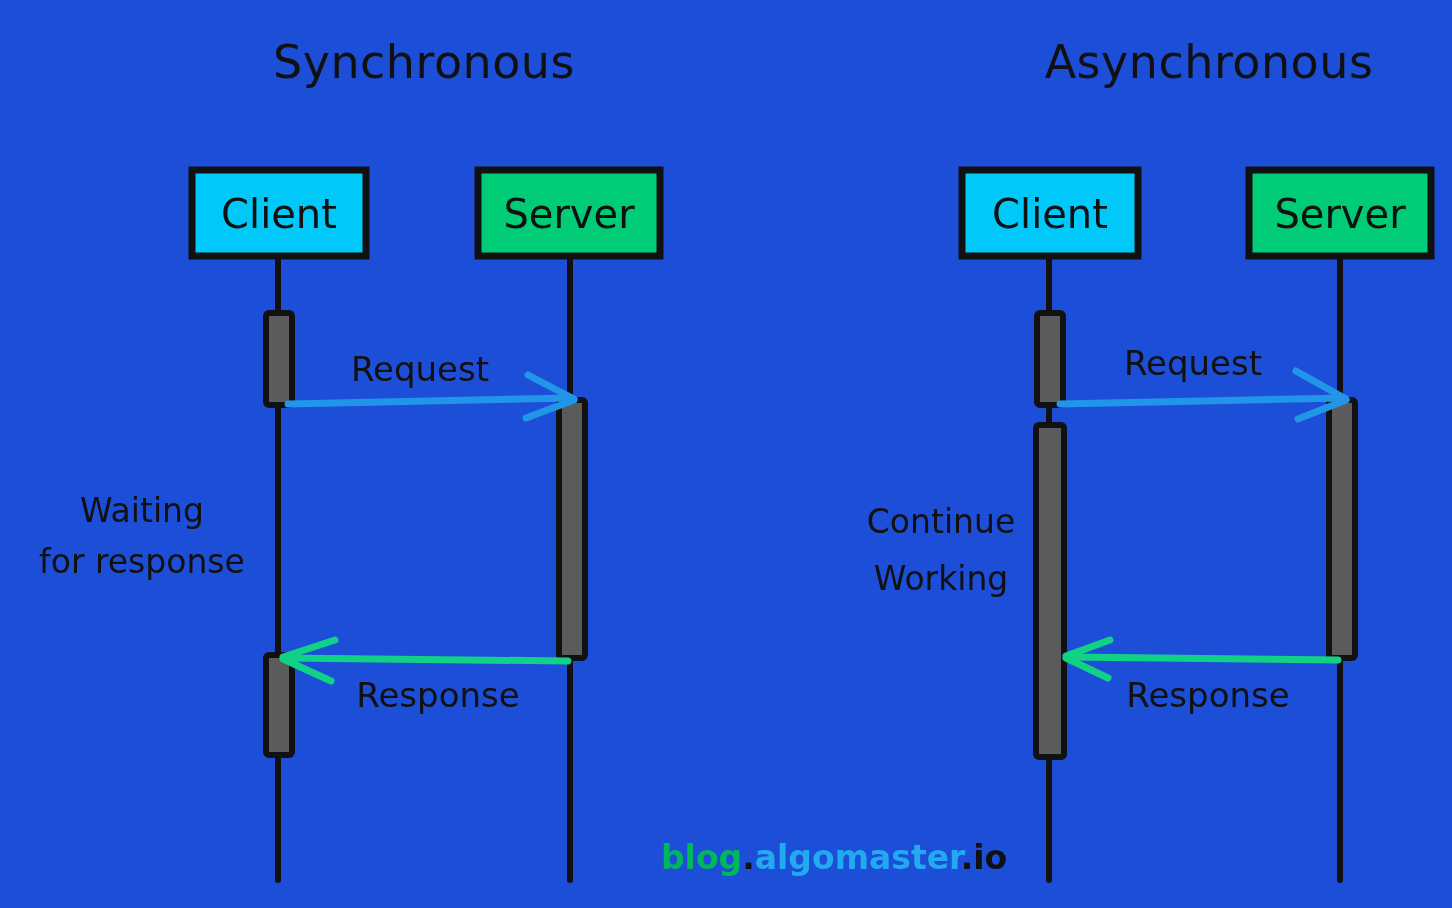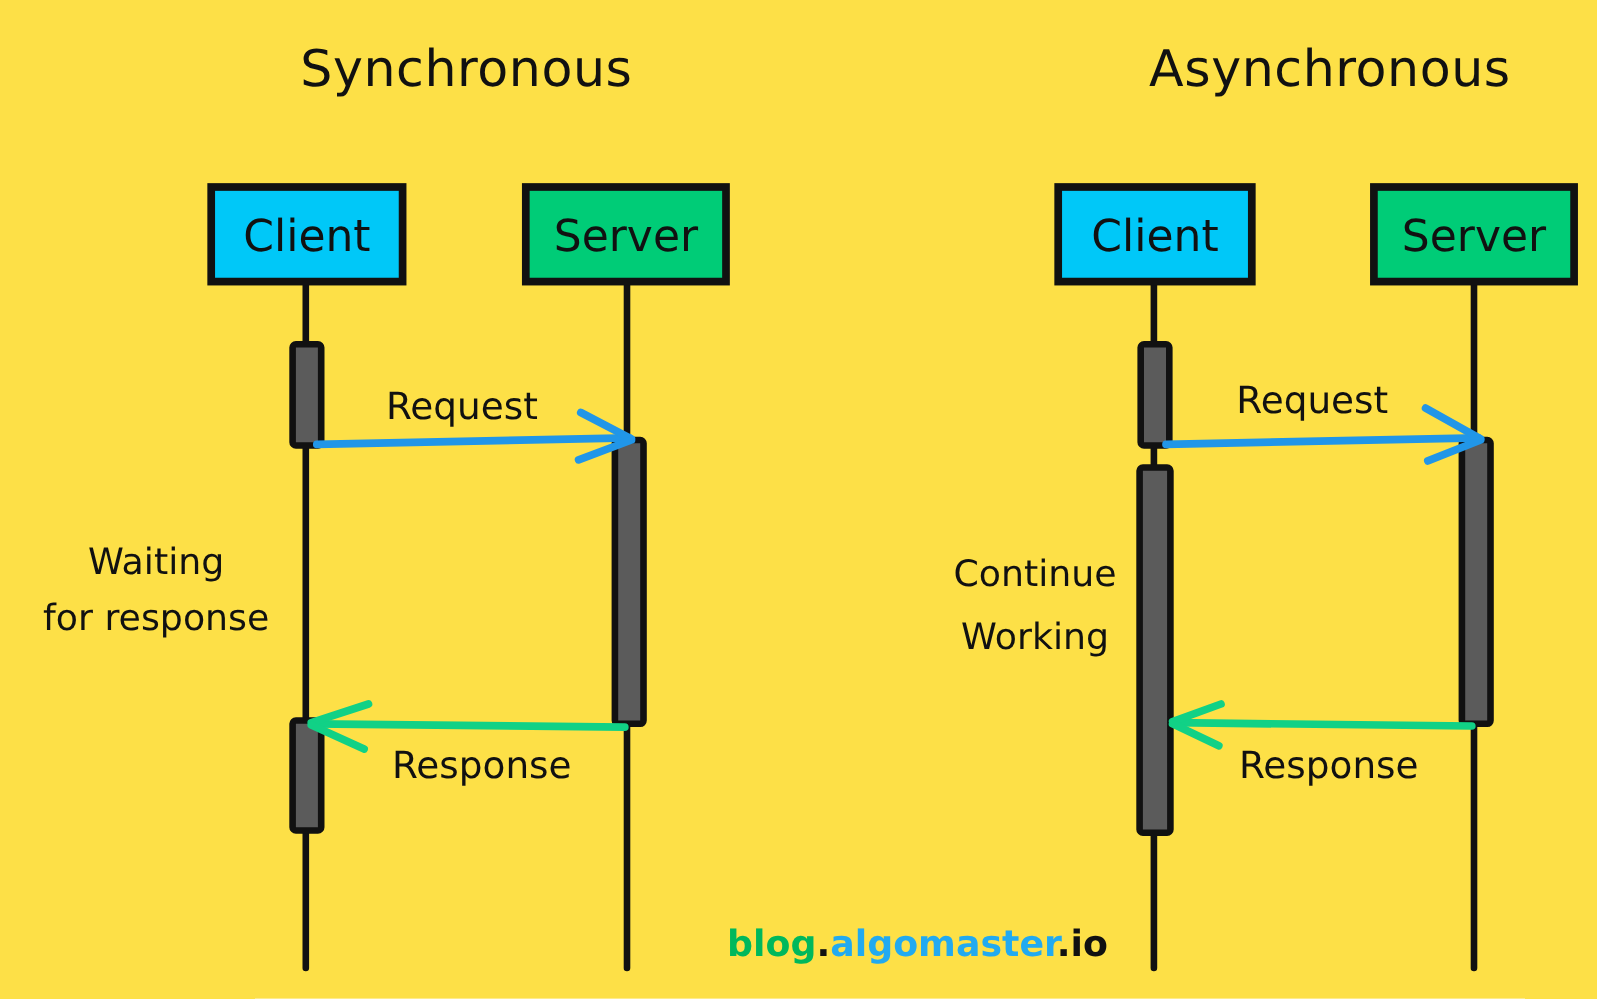--- a/index.html
+++ b/index.html
@@ -8,21 +8,21 @@
     padding: 0;
     background: #ffffff;
   }
   body {
     font-family: "DejaVu Sans", sans-serif;
   }
   #canvas {
     position: relative;
     width: 1452px;
     height: 908px;
-    background: #fde047;
+    background: #1d4ed8;
     overflow: hidden;
     text-decoration: underline;
   }
   .svg-layer {
     position: absolute;
     left: 0;
     top: 0;
     width: 1452px;
     height: 908px;
   }

